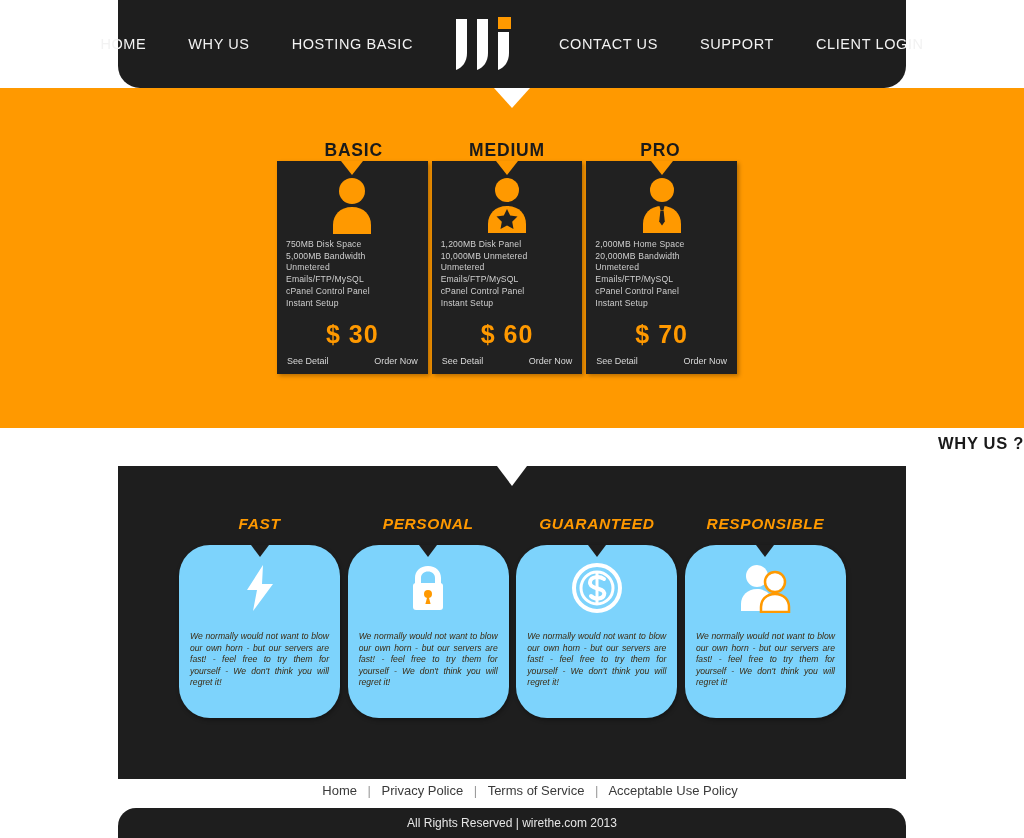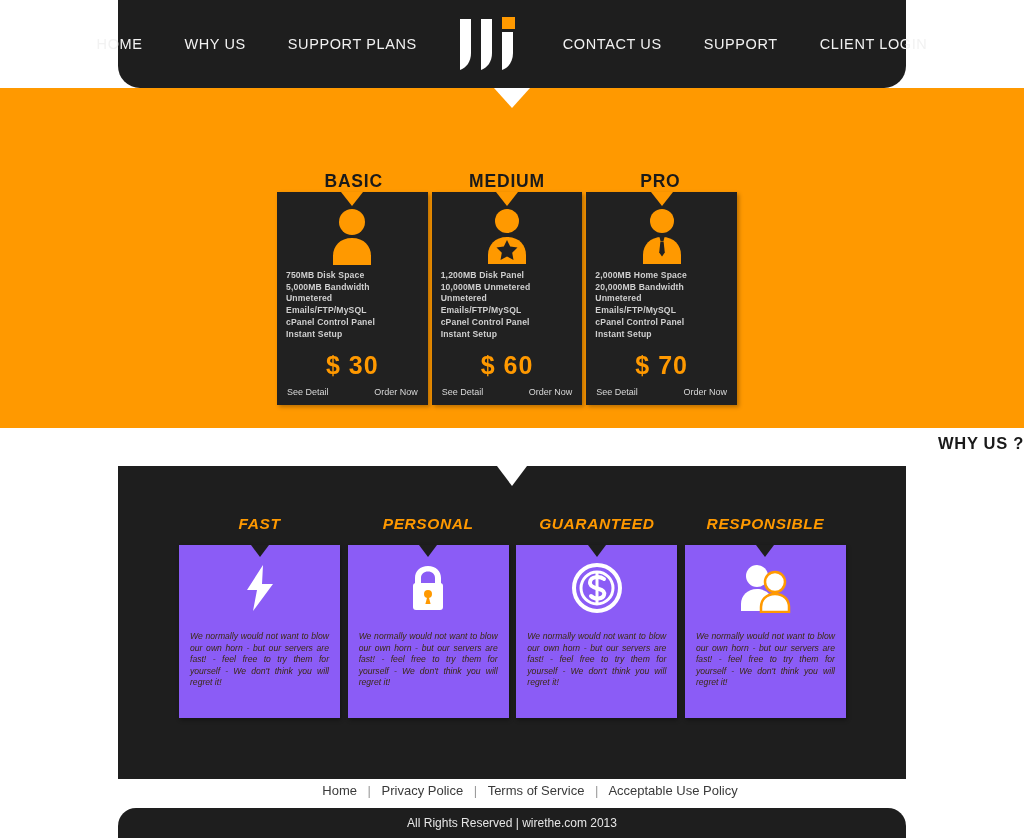--- a/index.html
+++ b/index.html
@@ -37,21 +37,21 @@
     border-right: 18px solid transparent;
     border-top: 20px solid #ffffff;
     z-index: 5;
   }
 
   
   .band {
     position: absolute; left: 0; top: 88px; width: 1024px; height: 340px;
     background: #ff9900;
   }
-  .plans { position: absolute; left: 277px; top: 0; width: 460px; margin-top: 31px; }
+  .plans { position: absolute; left: 277px; top: 0; width: 460px; }
   .plan-titles { display: flex; }
   .plan-title {
     width: 157px; text-align: center; color: #1a1a1a;
     font-size: 17.5px; font-weight: bold; letter-spacing: .8px;
     padding-top: 52px;
   }
   .cards { display: flex; }
   .card {
     position: relative; width: 153px; height: 213px;
     background: #212121; margin-right: 4px;
@@ -61,21 +61,21 @@
   .card-notch {
     position: absolute; left: 50%; top: 0; transform: translateX(-50%);
     width: 0; height: 0;
     border-left: 11px solid transparent;
     border-right: 11px solid transparent;
     border-top: 14px solid #ff9900;
   }
   .card-icon { height: 74px; display:flex; align-items:center; justify-content:center; padding-top: 14px;}
   .card-features {
     padding: 4px 18px 0 9px; color: #cfcfcf;
-    font-size: 8.6px; line-height: 11.7px; letter-spacing: .15px; font-weight: bold;
+    font-size: 8.6px; line-height: 11.7px; letter-spacing: .15px;
   }
   .price {
     color: #ff9900; font-size: 25px; font-weight: bold;
     text-align: center; margin-top: 11px; letter-spacing: 1px;
   }
   .card-links {
     position: absolute; bottom: 8px; left: 0; width: 100%;
     display: flex; justify-content: space-between;
     padding: 0 10px; color: #d8d8d8; font-size: 9px; align-items: flex-end;
   }
@@ -103,22 +103,23 @@
     position: absolute; left: 179px; top: 515px; width: 667px;
     display: flex; justify-content: space-between;
   }
   .feature { width: 161px; font-style: italic; }
   .feature-title {
     text-align: center; color: #ff9900;
     font-size: 15.5px; font-weight: bold; letter-spacing: .6px;
     margin-bottom: 12px;
   }
   .feature-card {
-    position: relative; background: #8b5cf6; height: 173px;
+    position: relative; background: #7dd3fc; height: 173px;
     box-shadow: 1px 2px 4px rgba(0,0,0,.35);
+    border-radius: 31px;
   }
   .feature-notch {
     position: absolute; left: 50%; top: 0; transform: translateX(-50%);
     width: 0; height: 0;
     border-left: 9px solid transparent;
     border-right: 9px solid transparent;
     border-top: 12px solid #1e1e1e;
   }
   .feature-icon {
     height: 86px; display: flex; align-items: center; justify-content: center;
@@ -145,21 +146,21 @@
 </style>
 </head>
 <body>
 
 <div class="page">
 
   <div class="header">
     <nav class="nav">
       <div class="nav-item">HOME</div>
       <div class="nav-item">WHY US</div>
-      <div class="nav-item">SUPPORT PLANS</div>
+      <div class="nav-item">HOSTING BASIC</div>
 
       <div class="logo">
         <svg width="72" height="60" viewBox="0 0 72 60" aria-hidden="true">
           <path d="M6 4 h11 v34 c0 9 -5 15 -11 17 z" fill="#ffffff"></path>
           <path d="M27 4 h11 v34 c0 9 -5 15 -11 17 z" fill="#ffffff"></path>
           <path d="M48 17 h11 v21 c0 9 -5 15 -11 17 z" fill="#ffffff"></path>
           <rect x="48" y="2" width="13" height="12" fill="#ff9900"></rect>
         </svg>
       </div>
 

